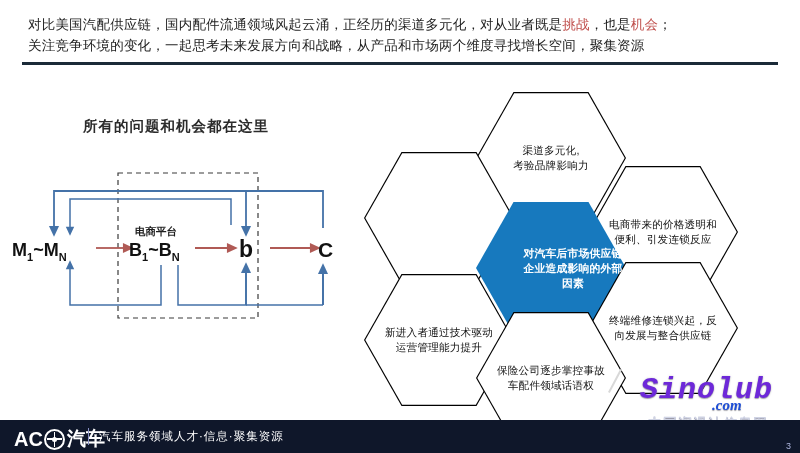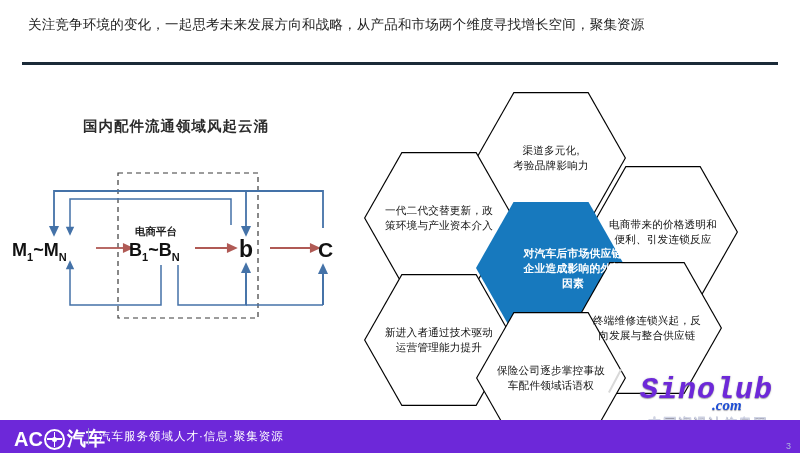--- a/index.html
+++ b/index.html
@@ -73,21 +73,21 @@
   .hex.center .inner{background:#1779be;}
   .hex.center .label{color:#ffffff;font-weight:bold;font-size:10.8px;line-height:15px;width:128px;margin-left:44px;}
 
   
   .h-tl{left:2px;  top:74px;}
   .h-bl{left:2px;  top:196px;}
   .h-top{left:114px;top:14px;}
   .h-ctr{left:114px;top:124px;}
   .h-bot{left:114px;top:234px;}
   .h-tr{left:226px;top:88px;justify-content:center;}
-  .h-br{left:210px;top:184px;}
+  .h-br{left:226px;top:184px;}
 
   
   .wm{
     position:absolute;left:640px;top:373px;width:150px;height:52px;
     pointer-events:none;
   }
   .wm-main{
     position:absolute;left:0;top:0;
     font-family:Liberation Mono, monospace;
     font-style:italic;font-weight:bold;font-size:30px;
@@ -110,21 +110,21 @@
   }
   .wm-slash{
     position:absolute;left:614px;top:368px;
     width:2px;height:26px;background:#d8d8d8;
     transform:rotate(28deg);
   }
 
   
   .footer{
     position:absolute;left:0;bottom:0;width:800px;height:33px;
-    background:#6d28d9;
+    background:#0f172a;
   }
   .logo{
     position:absolute;left:14px;top:6px;
     display:flex;align-items:center;gap:1px;
     color:#ffffff;white-space:nowrap;
   }
   .logo-a{
     font-size:20px;font-weight:bold;letter-spacing:0px;
     font-family:"Liberation Sans","DejaVu Sans",sans-serif;
   }
@@ -158,25 +158,26 @@
     position:absolute;right:9px;bottom:2px;
     font-size:9px;color:#aeb6de;
   }
 </style>
 </head>
 <body>
 
 <div id="slide">
 
   <div class="header">
+    <div class="header-line"><span>对比美国汽配供应链，国内配件流通领域风起云涌，正经历的渠道多元化，对从业者既是</span><span class="hl-red">挑战</span><span>，也是</span><span class="hl-red">机会</span><span>；</span></div>
     <div class="header-line">关注竞争环境的变化，一起思考未来发展方向和战略，从产品和市场两个维度寻找增长空间，聚集资源</div>
   </div>
   <div class="header-rule"></div>
 
-  <div class="left-title">国内配件流通领域风起云涌</div>
+  <div class="left-title">所有的问题和机会都在这里</div>
 
   <div class="flow">
     <svg width="340" height="160" viewBox="0 0 340 160">
       <defs>
         <marker id="ar-blue" markerWidth="7" markerHeight="7" refX="3.2" refY="3.2" orient="auto">
           <path d="M0.4,0.4 L6.4,3.2 L0.4,6.0 z" fill="#4472a8"></path>
         </marker>
         <marker id="ar-red" markerWidth="7" markerHeight="7" refX="3.2" refY="3.2" orient="auto">
           <path d="M0.4,0.4 L6.4,3.2 L0.4,6.0 z" fill="#b05a55"></path>
         </marker>
@@ -221,21 +222,20 @@
 
     <div class="hex h-top">
       <span class="shape"></span>
       <span class="inner"></span>
       <span class="label">渠道多元化,<br>考验品牌影响力</span>
     </div>
 
     <div class="hex h-tl">
       <span class="shape"></span>
       <span class="inner"></span>
-      <span class="label">一代二代交替更新，政<br>策环境与产业资本介入</span>
     </div>
 
     <div class="hex h-tr">
       <span class="shape"></span>
       <span class="inner"></span>
       <span class="label">电商带来的价格透明和<br>便利、引发连锁反应</span>
     </div>
 
     <div class="hex h-ctr center">
       <span class="shape"></span>

